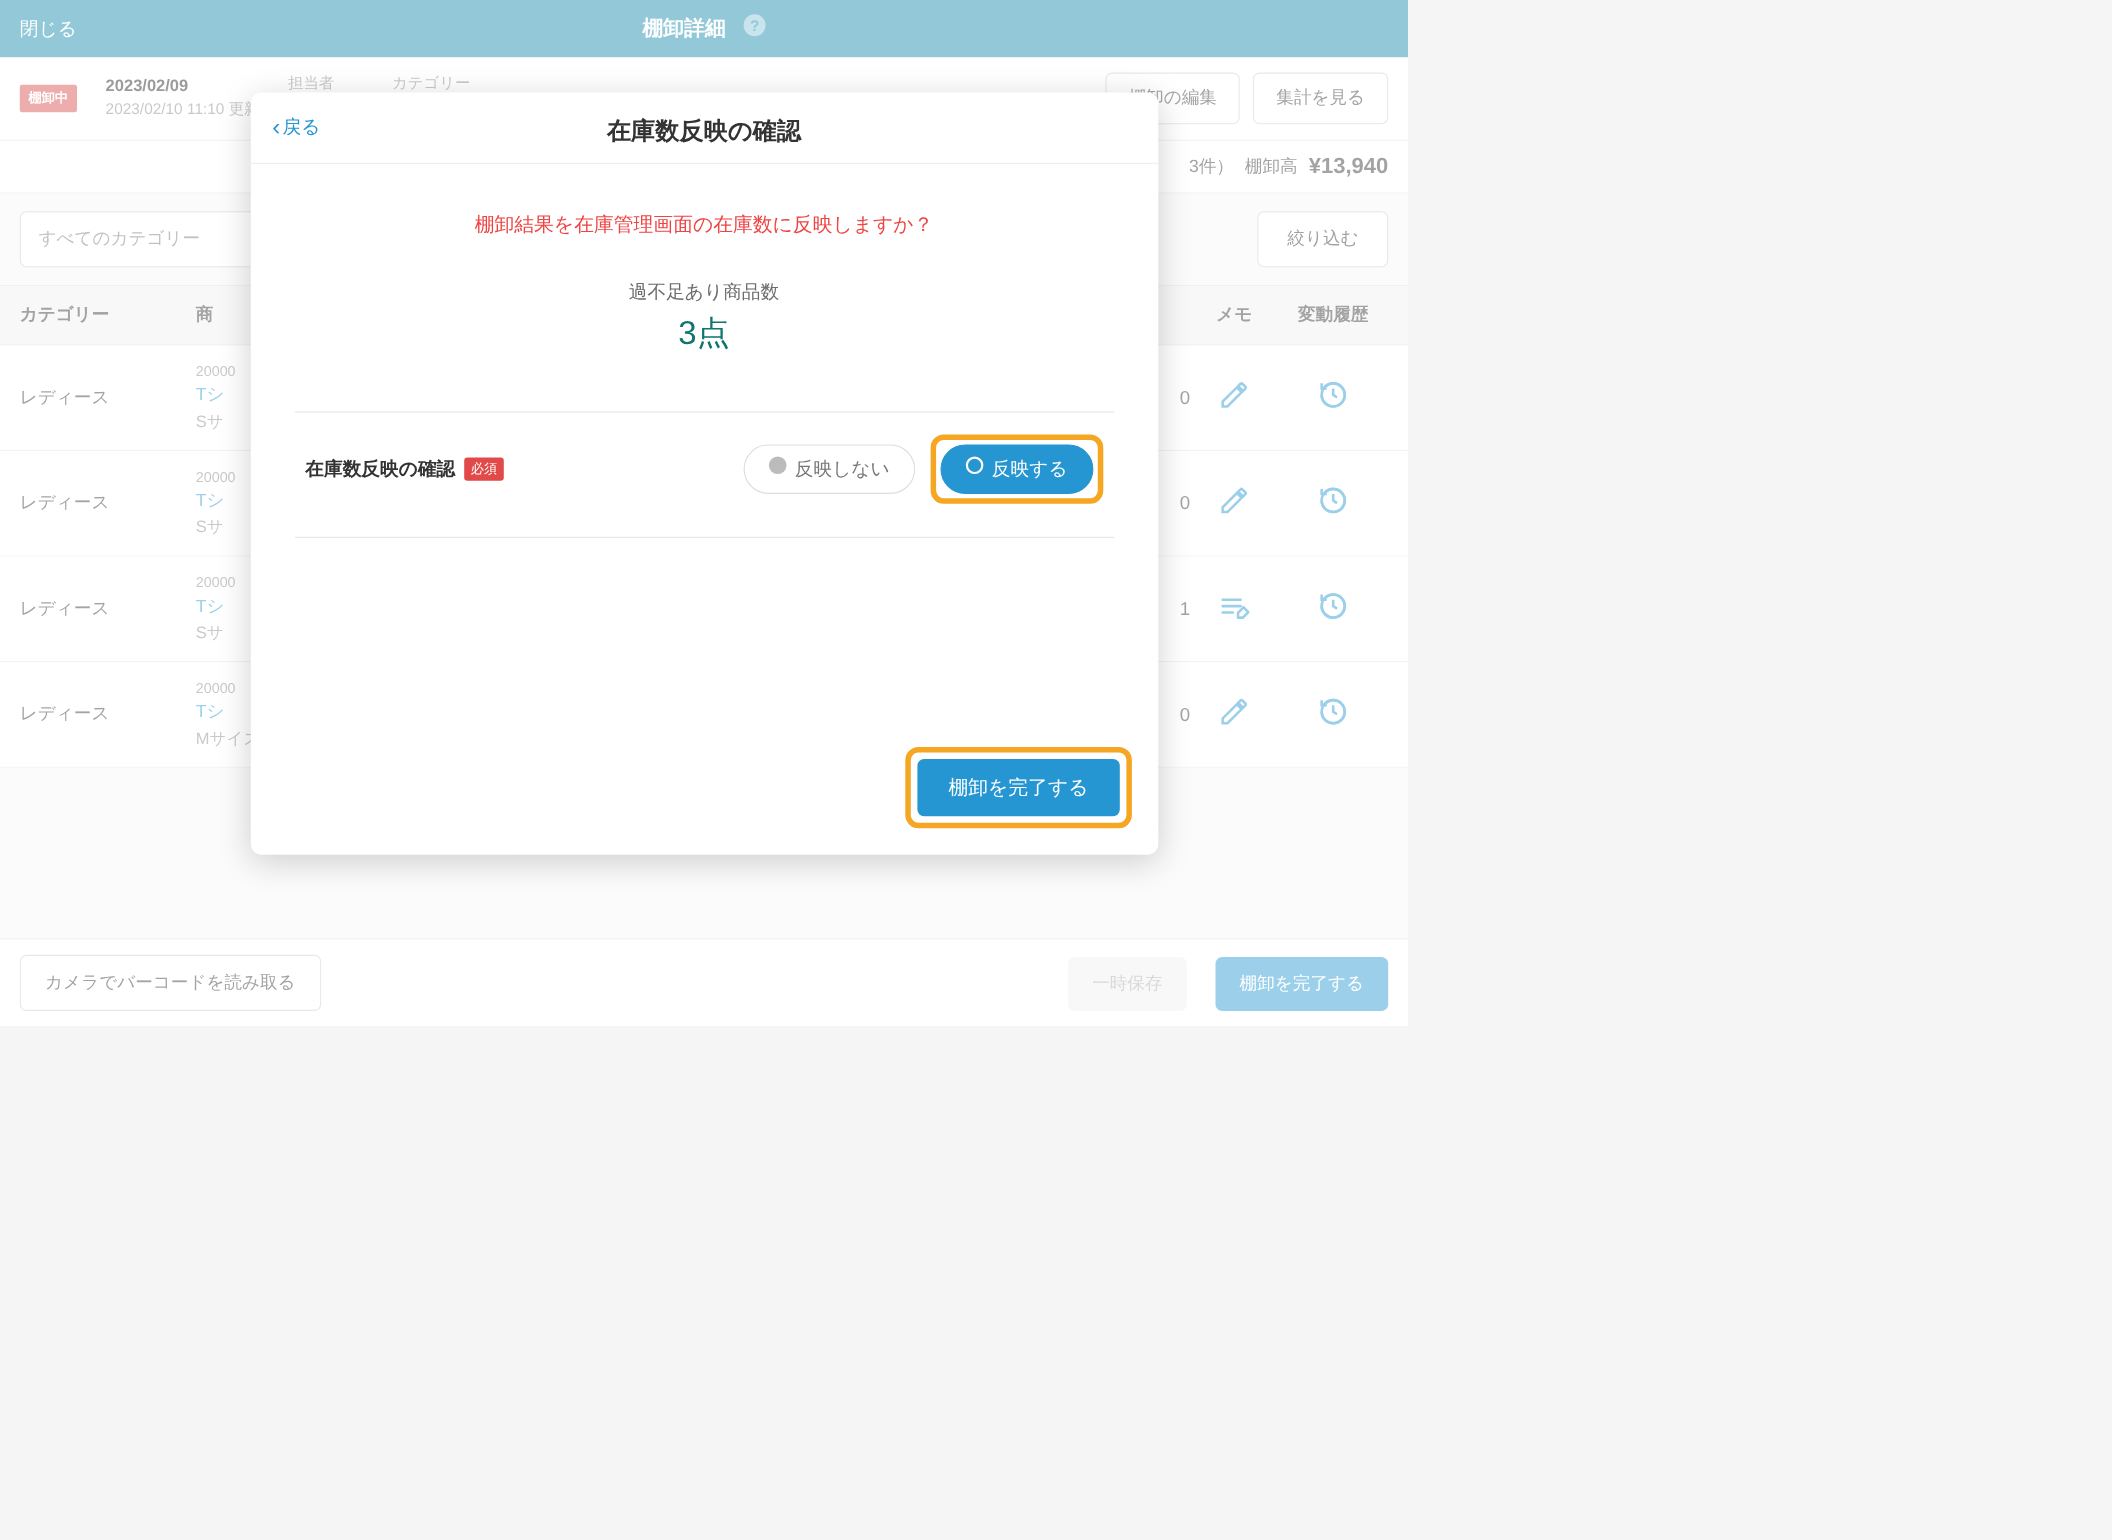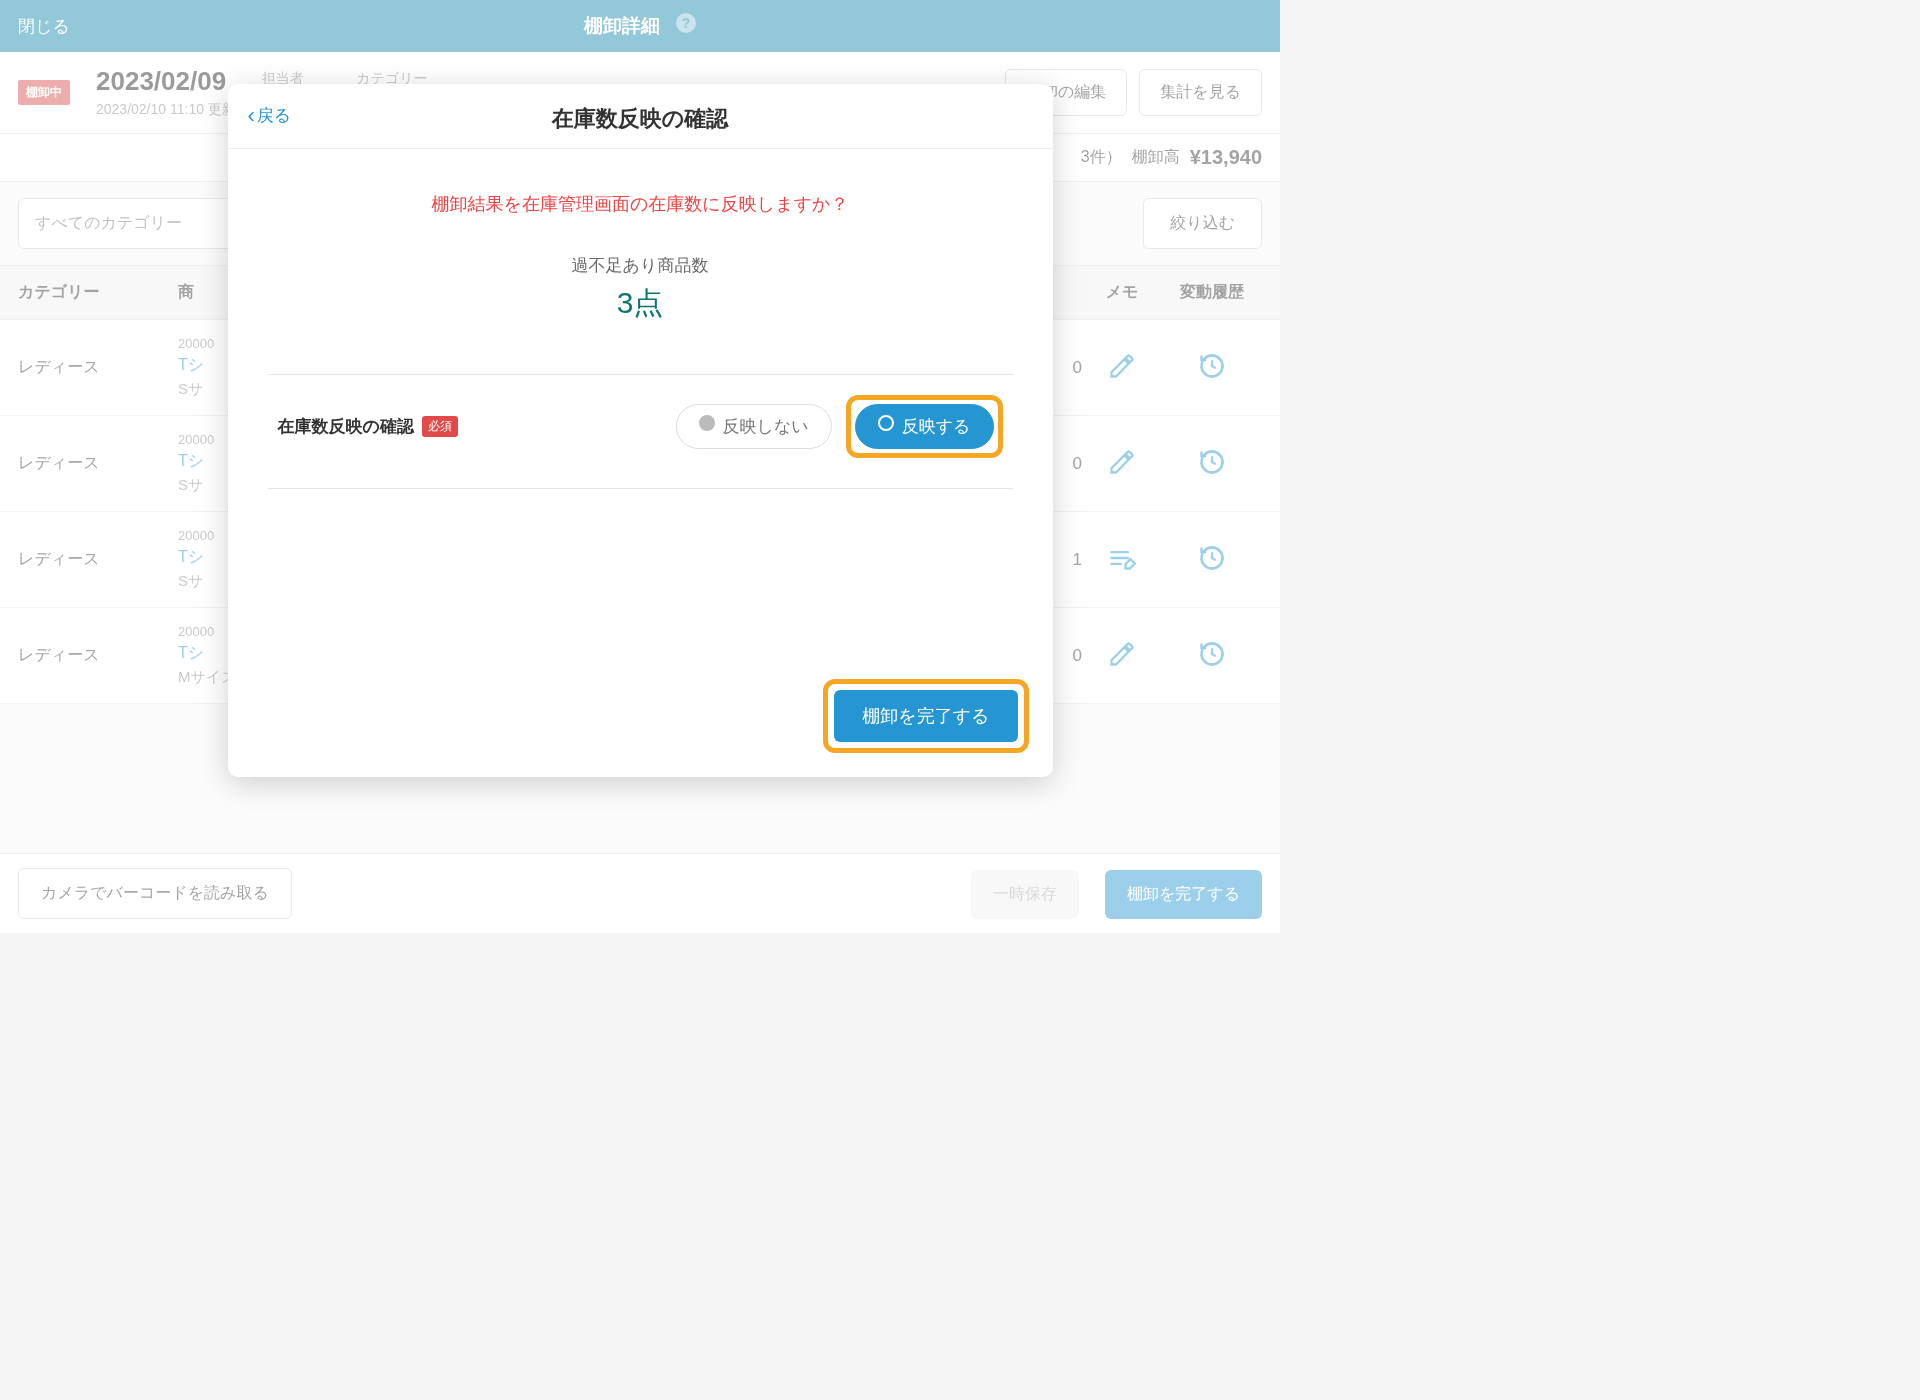--- a/index.html
+++ b/index.html
@@ -8,21 +8,21 @@
     
     .header { background: #0e86a8; height: 52px; display: flex; align-items: center; padding: 0 18px; color: #fff; position: relative; }
     .header .close { font-size: 17px; font-weight: 500; }
     .header .title-wrap { position: absolute; left: 50%; transform: translateX(-50%); display: flex; align-items: flex-start; gap: 16px; font-size: 19px; font-weight: 600; }
     .header .help-icon { width: 20px; height: 20px; border-radius: 50%; background: rgba(255,255,255,0.5); color: #0e86a8; display: flex; align-items: center; justify-content: center; font-size: 14px; font-weight: 700; }
 
     
     .meta-row { background: #fff; padding: 14px 18px; display: flex; align-items: center; gap: 26px; border-bottom: 1px solid #e0e0e0; }
     .badge { background: #d94a4a; color: #fff; font-size: 12px; padding: 4px 8px; border-radius: 2px; font-weight: bold; }
     .meta-date { display: flex; flex-direction: column; gap: 4px; }
-    .meta-date .d1 { font-size: 26px; font-weight: 700; color: #222; }
+    .meta-date .d1 { font-size: 15px; font-weight: 700; color: #222; }
     .meta-date .d2 { font-size: 14px; color: #888; }
     .meta-block { display: flex; flex-direction: column; gap: 6px; }
     .meta-block .ml { font-size: 14px; color: #888; }
     .meta-block .mv { font-size: 16px; color: #333; }
     .meta-block .mv .lk { color: #2596d1; }
     .meta-buttons { margin-left: auto; display: flex; gap: 12px; }
     .btn-outline { border: 1px solid #ccc; background: #fff; color: #333; padding: 12px 20px; border-radius: 6px; font-size: 16px; }
 
     
     .summary { background: #fff; padding: 12px 18px; display: flex; justify-content: flex-end; align-items: center; gap: 10px; border-bottom: 1px solid #e0e0e0; font-size: 16px; color: #333; }

